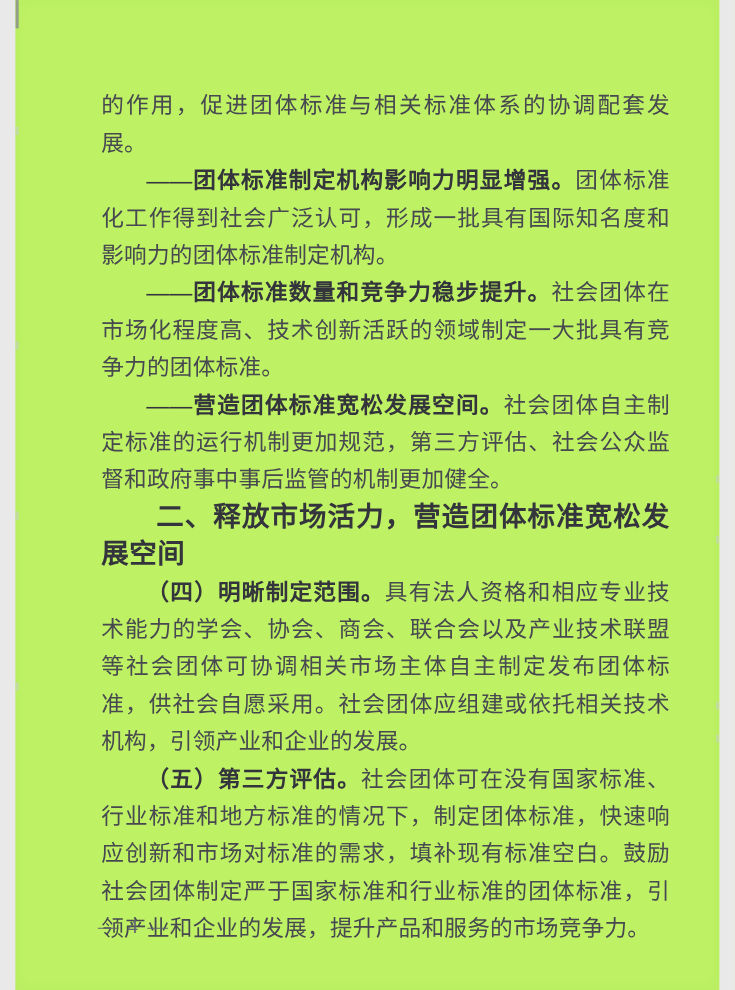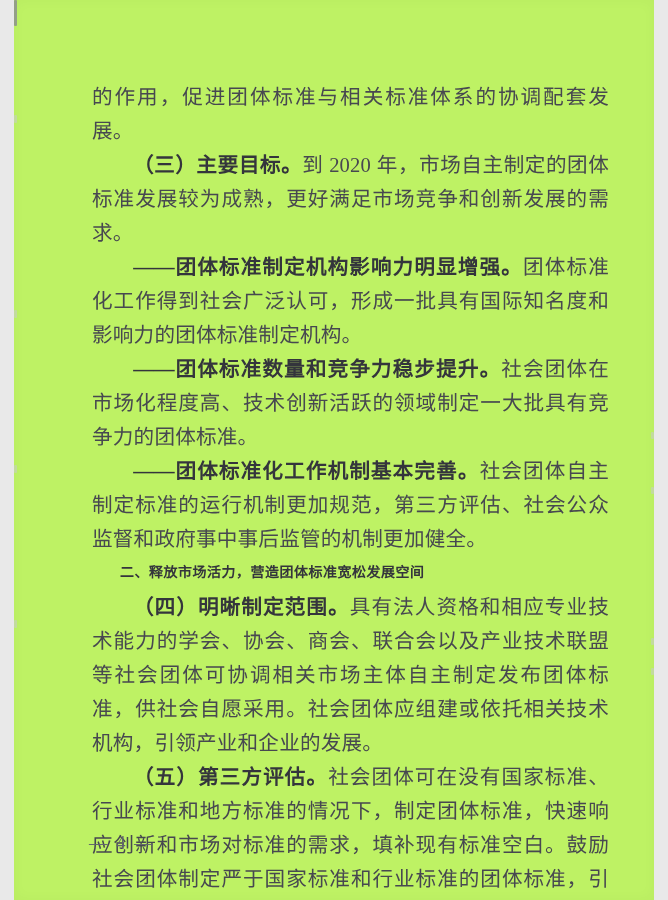--- a/index.html
+++ b/index.html
@@ -36,21 +36,21 @@
     text-indent: 0;
   }
   .para .lead {
     font-weight: bold;
     color: #34353c;
   }
   .para.heading {
     font-family: Liberation Serif, serif;
     font-weight: bold;
     color: #2e2f36;
-    font-size: 14px;
+    font-size: 25px;
     letter-spacing: 0.5px;
   }
   .page-number {
     position: absolute;
     left: 75px;
     top: 833px;
     font-family: "Liberation Serif", "DejaVu Serif", serif;
     font-size: 18.5px;
     color: #61646e;
     letter-spacing: 2px;
@@ -76,24 +76,23 @@
   <div class="scan-artifact" style="left:0px; top:310px; width:3px; height:8px;"></div>
   <div class="scan-artifact" style="left:0px; top:465px; width:3px; height:8px;"></div>
   <div class="scan-artifact" style="left:0px; top:620px; width:3px; height:8px;"></div>
   <div class="scan-artifact" style="right:0px; top:432px; width:3px; height:7px;"></div>
   <div class="scan-artifact" style="right:0px; top:487px; width:3px; height:7px;"></div>
   <div class="scan-artifact" style="right:0px; top:638px; width:3px; height:7px;"></div>
   <div class="scan-artifact" style="right:0px; top:668px; width:3px; height:7px;"></div>
 
   <div class="doc-body">
       <p class="para continuation"><span>的作用，促进团体标准与相关标准体系的协调配套发展。</span></p>
-      <p class="para body"><span class="lead">（三）主要目标。</span><span>到 2020 年，市场自主制定的团体标准发展较为成熟，更好满足市场竞争和创新发展的需求。</span></p>
       <p class="para body"><span class="lead">——团体标准制定机构影响力明显增强。</span><span>团体标准化工作得到社会广泛认可，形成一批具有国际知名度和影响力的团体标准制定机构。</span></p>
       <p class="para body"><span class="lead">——团体标准数量和竞争力稳步提升。</span><span>社会团体在市场化程度高、技术创新活跃的领域制定一大批具有竞争力的团体标准。</span></p>
-      <p class="para body"><span class="lead">——团体标准化工作机制基本完善。</span><span>社会团体自主制定标准的运行机制更加规范，第三方评估、社会公众监督和政府事中事后监管的机制更加健全。</span></p>
+      <p class="para body"><span class="lead">——营造团体标准宽松发展空间。</span><span>社会团体自主制定标准的运行机制更加规范，第三方评估、社会公众监督和政府事中事后监管的机制更加健全。</span></p>
       <p class="para heading"><span class="lead">二、释放市场活力，营造团体标准宽松发展空间</span></p>
       <p class="para body"><span class="lead">（四）明晰制定范围。</span><span>具有法人资格和相应专业技术能力的学会、协会、商会、联合会以及产业技术联盟等社会团体可协调相关市场主体自主制定发布团体标准，供社会自愿采用。社会团体应组建或依托相关技术机构，引领产业和企业的发展。</span></p>
       <p class="para body"><span class="lead">（五）第三方评估。</span><span>社会团体可在没有国家标准、行业标准和地方标准的情况下，制定团体标准，快速响应创新和市场对标准的需求，填补现有标准空白。鼓励社会团体制定严于国家标准和行业标准的团体标准，引领产业和企业的发展，提升产品和服务的市场竞争力。</span></p>
     </div>
 
   <div class="page-number">— 4 —</div>
 
 </div>
 
 </body></html>

